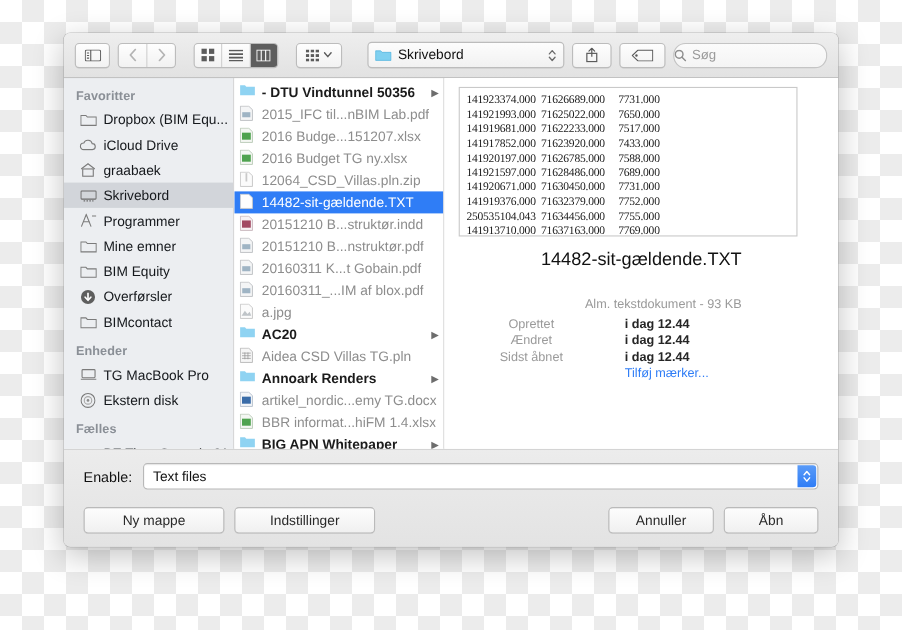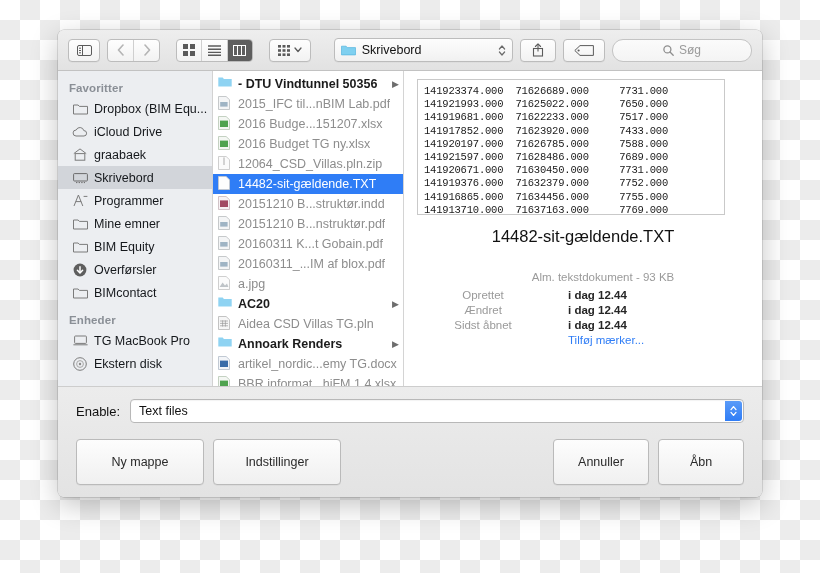--- a/index.html
+++ b/index.html
@@ -98,21 +98,20 @@
     gap: 7px;
   }
   .searchfield {
     width: 138px;
     height: 21px;
     background: linear-gradient(#fbfbfb, #f4f4f4);
     border: 1px solid #c4c4c4;
     border-radius: 11px;
     display: flex;
     align-items: center;
-    justify-content: center;
     gap: 5px;
     font-size: 12px;
     color: #9a9a9a;
   }
 
   
   .body {
     flex: 1;
     display: flex;
     min-height: 0;
@@ -195,21 +194,21 @@
     position: absolute;
     left: 13px; top: 8px;
     width: 308px; height: 136px;
     background: #fff;
     border: 1px solid #c9c9c9;
     overflow: hidden;
     padding: 5px 0 0 6px;
     box-sizing: border-box;
   }
   .txtline {
-    font-family: Liberation Mono, monospace;
+    font-family: Liberation Serif, serif;
     font-size: 10.5px;
     line-height: 13.2px;
     color: #1a1a1a;
     white-space: pre;
     letter-spacing: -0.2px;
   }
   .pv-title {
     position: absolute;
     top: 156px; left: 0; right: 0;
     text-align: center;
@@ -268,21 +267,21 @@
     position: absolute;
     right: 1px; top: 1px; bottom: 1px;
     width: 17px;
     background: linear-gradient(#5a9bf8, #2f7df6);
     border-radius: 0 3px 3px 0;
     display: flex; align-items: center; justify-content: center;
   }
   .btn-row { display: flex; align-items: center; }
   .pbtn {
     height: 22px;
-    padding: 11px 14px;
+    padding: 0 14px;
     background: linear-gradient(#fdfdfd, #f0f0f0);
     border: 1px solid #bababa;
     border-radius: 4px;
     font-size: 12.5px;
     color: #2a2a2a;
     display: flex;
     align-items: center;
     justify-content: center;
     box-shadow: 0 0.5px 0.5px rgba(0,0,0,0.07);
     margin-right: 9px;
@@ -721,21 +720,21 @@
 
       <div class="txtbox">
         <div class="txtline">141923374.000  71626689.000     7731.000</div>
         <div class="txtline">141921993.000  71625022.000     7650.000</div>
         <div class="txtline">141919681.000  71622233.000     7517.000</div>
         <div class="txtline">141917852.000  71623920.000     7433.000</div>
         <div class="txtline">141920197.000  71626785.000     7588.000</div>
         <div class="txtline">141921597.000  71628486.000     7689.000</div>
         <div class="txtline">141920671.000  71630450.000     7731.000</div>
         <div class="txtline">141919376.000  71632379.000     7752.000</div>
-        <div class="txtline">141916865.000  71634456.000     7755.000</div>
+        <div class="txtline">250535104.043  71634456.000     7755.000</div>
         <div class="txtline">141913710.000  71637163.000     7769.000</div>
 
       </div>
 
       <div class="pv-title">14482-sit-gældende.TXT</div>
 
       <div class="pv-meta">
         <div class="pv-kind">Alm. tekstdokument - 93 KB</div>
 
         <div class="pv-row">

